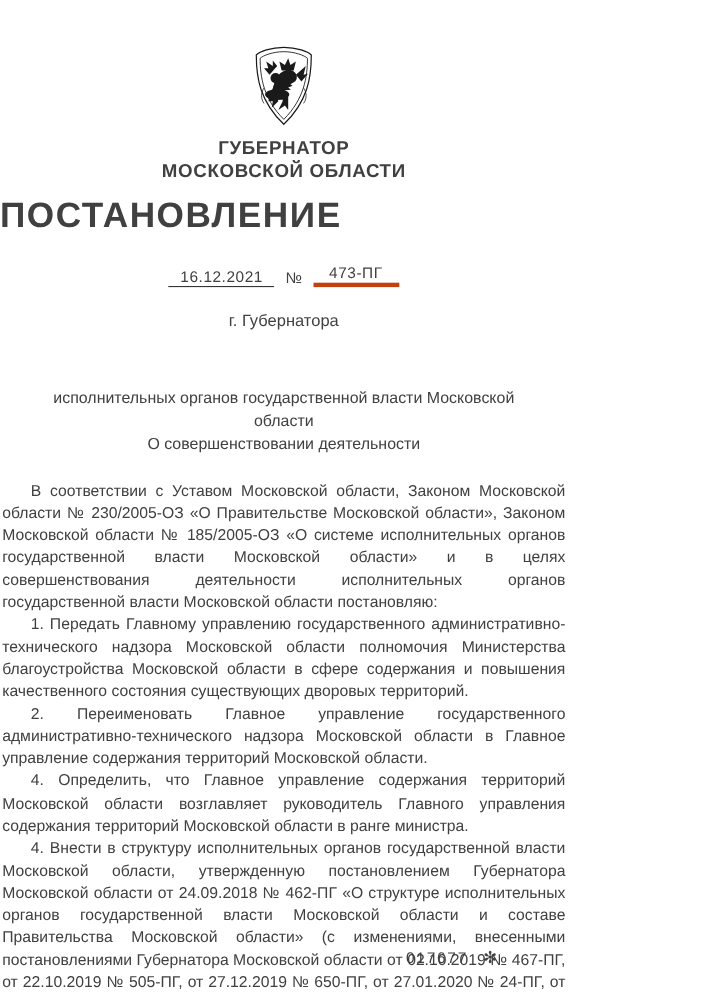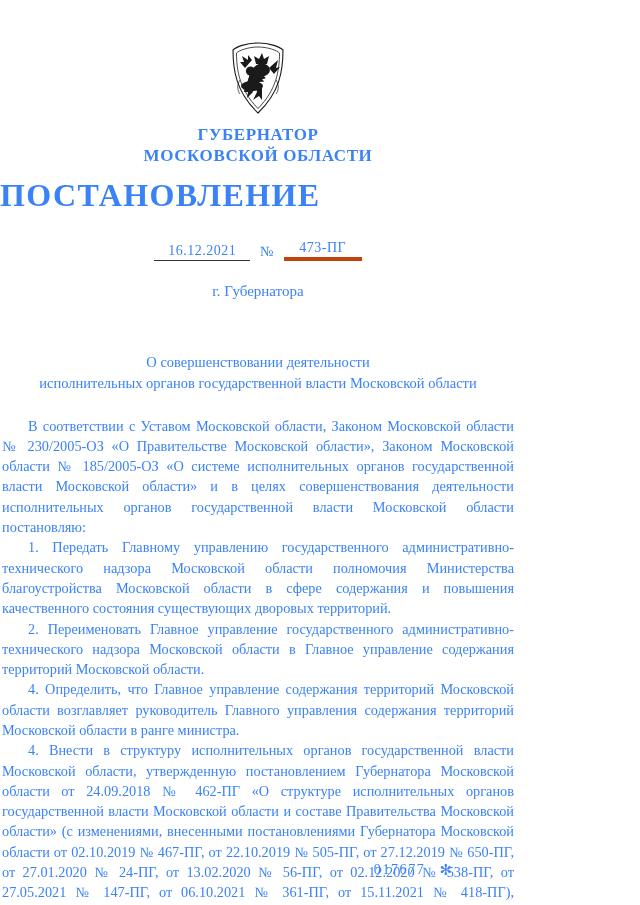--- a/index.html
+++ b/index.html
@@ -5,22 +5,22 @@
   html, body {
     margin: 0;
     padding: 0;
     background: #ffffff;
   }
   .page {
     position: relative;
     width: 516px;
     height: 905px;
     background: #ffffff;
-    font-family: Liberation Serif, serif;
-    color: #3b82f6;
+    font-family: Liberation Sans, sans-serif;
+    color: #404040;
     overflow: hidden;
   }
   .emblem {
     margin: 40px auto 0;
     width: 64px;
     height: 76px;
     display: block;
   }
   .header-block {
     text-align: center;
@@ -142,22 +142,22 @@
 
   <div class="meta-row">
     <span class="meta-date">16.12.2021</span>
     <span class="meta-no">№</span>
     <span class="meta-number">473-ПГ</span>
   </div>
 
   <div class="city">г. Губернатора</div>
 
   <div class="title">
+    <div>исполнительных органов государственной власти  Московской области</div>
     <div>О совершенствовании деятельности</div>
-    <div>исполнительных органов государственной власти  Московской области</div>
   </div>
 
   <div class="body">
     <p>В соответствии с Уставом Московской области, Законом Московской области № 230/2005-ОЗ «О Правительстве Московской области», Законом Московской области № 185/2005-ОЗ «О системе исполнительных органов государственной власти Московской области»  и в целях совершенствования деятельности исполнительных органов государственной власти Московской области постановляю:</p>
     <p>1. Передать Главному управлению государственного административно-технического надзора Московской области полномочия Министерства благоустройства Московской области в сфере содержания и повышения качественного состояния существующих дворовых территорий.</p>
     <p>2. Переименовать Главное управление государственного административно-технического надзора Московской области в Главное управление содержания территорий Московской области.</p>
     <p>4. Определить, что Главное управление содержания территорий Московской области возглавляет руководитель Главного управления содержания территорий Московской области в ранге министра.</p>
     <p>4. Внести в структуру исполнительных органов государственной власти Московской области, утвержденную постановлением Губернатора Московской области от    24.09.2018  № 462-ПГ «О структуре исполнительных органов государственной власти Московской области и составе Правительства Московской области» (с изменениями, внесенными постановлениями Губернатора Московской области от 02.10.2019 № 467-ПГ, от 22.10.2019 № 505-ПГ, от 27.12.2019 № 650-ПГ, от 27.01.2020 № 24-ПГ, от 13.02.2020 № 56-ПГ, от 02.12.2020 № 538-ПГ, от 27.05.2021 № 147-ПГ, от 06.10.2021 № 361-ПГ, от 15.11.2021 № 418-ПГ), следующие изменения:</p>
   </div>
 

